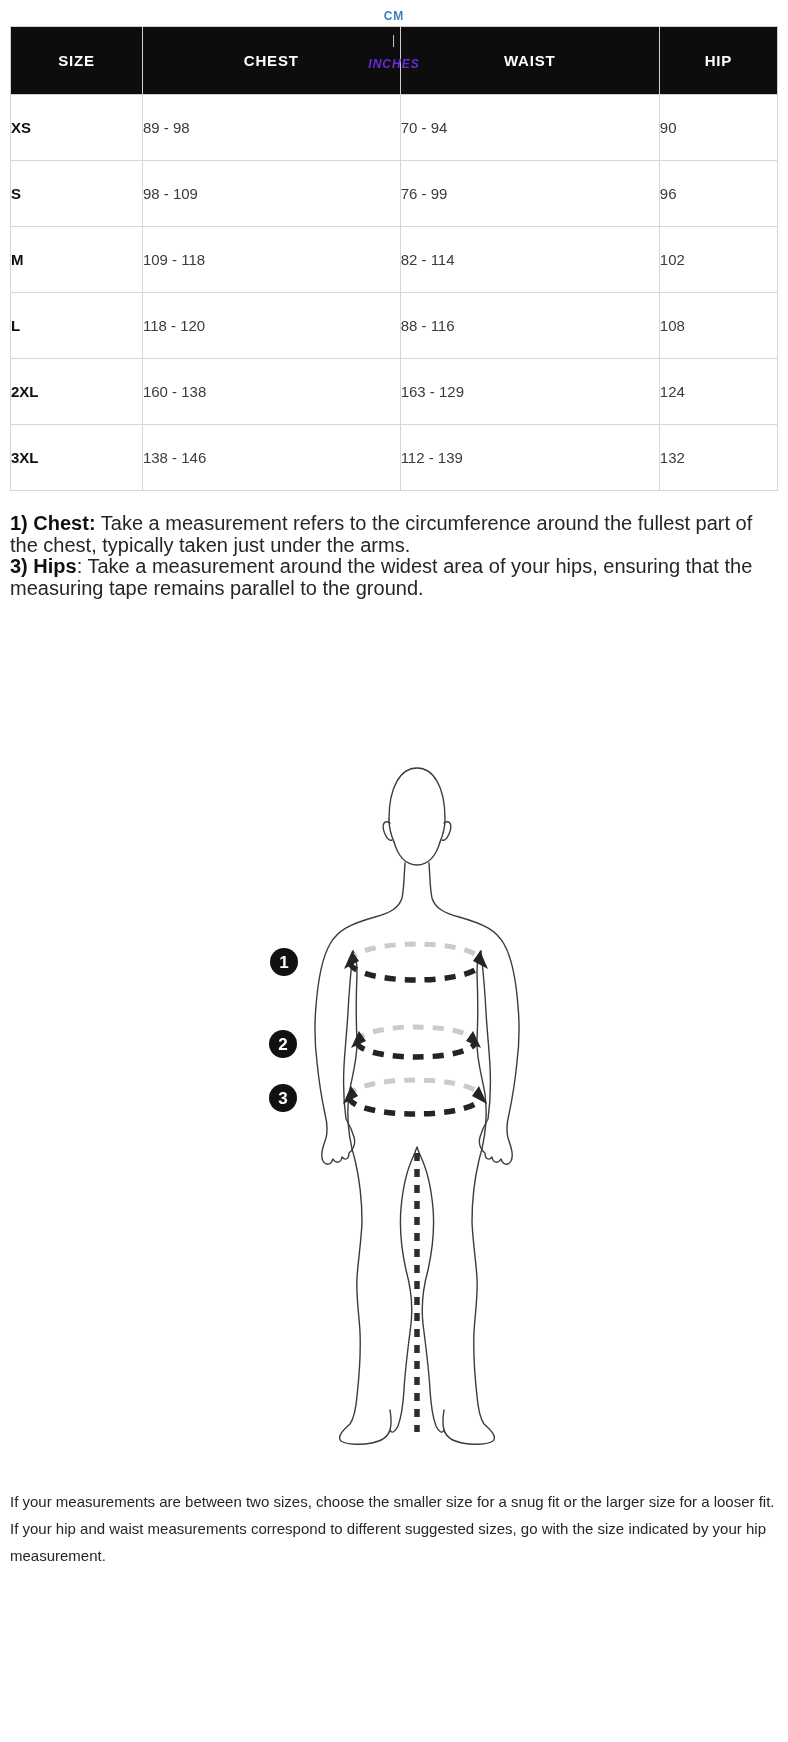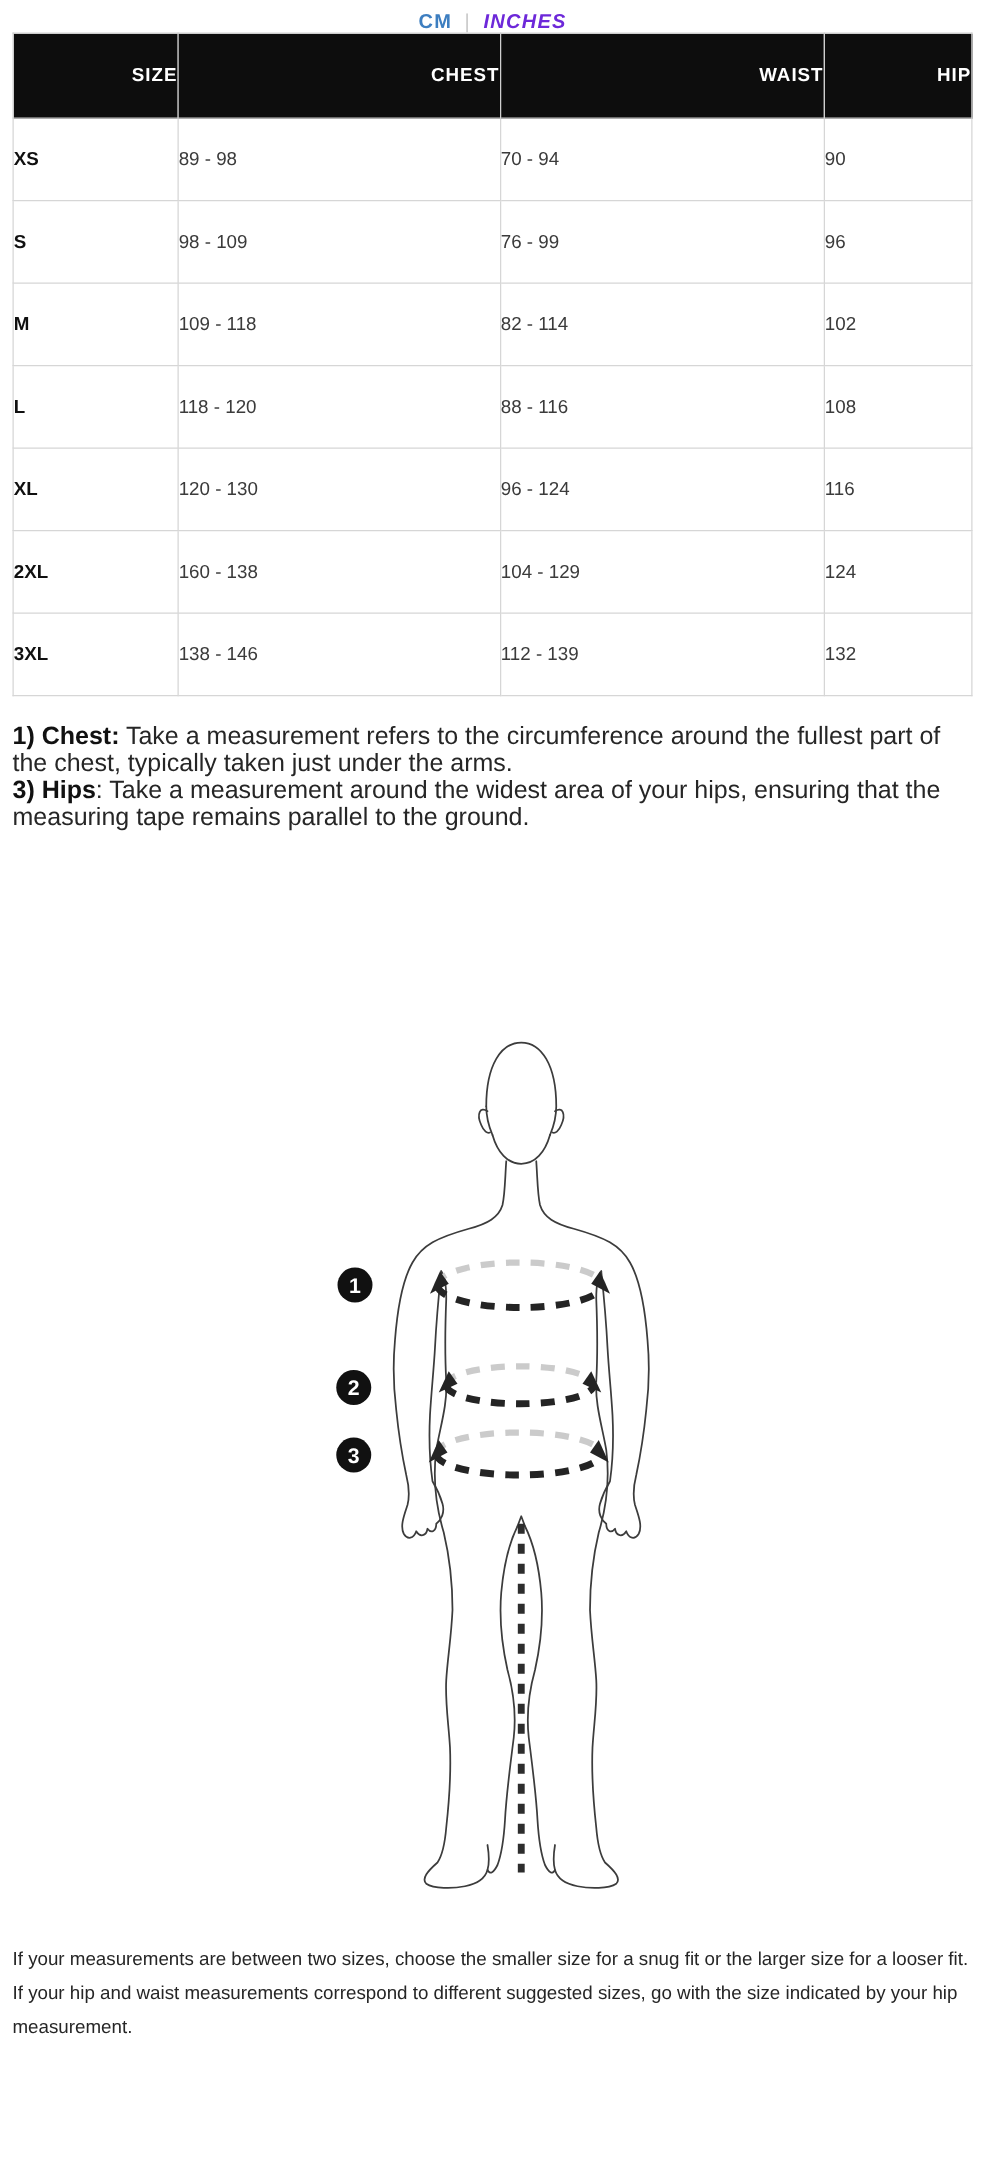--- a/index.html
+++ b/index.html
@@ -6,41 +6,41 @@
   html,body { background:#ffffff; }
   body {
     width:788px; height:1742px; overflow:hidden;
     font-family:"Liberation Sans", sans-serif;
     color:#2e2e2e;
   }
 
   
   .unit-toggle {
     padding-top:9px; height:26px;
-    display:flex; justify-content:center; align-items:center; gap:10px;
-    font-size:16px; font-weight:bold; letter-spacing:1px;
+    display:flex; justify-content:space-between; align-items:center; gap:10px;
+    font-size:12px; font-weight:bold; letter-spacing:1px;flex-direction:column;
   }
   .unit-cm     { color:#3d7ec0; cursor:pointer; }
   .unit-sep    { color:#c9c9c9; font-weight:normal; }
   .unit-inches { color:#6d28d9; cursor:pointer;font-style:italic; }
 
   
   .table-wrap { padding:0 10px; }
   table.size-chart {
     width:100%; border-collapse:collapse; table-layout:fixed;
     border:1px solid #cfcfcf;
   }
   table.size-chart col.c-size  { width:17.2%; }
   table.size-chart col.c-chest { width:33.6%; }
   table.size-chart col.c-waist { width:33.8%; }
   table.size-chart col.c-hip   { width:15.4%; }
   table.size-chart th {
     background:#0d0d0d; color:#ffffff;
     height:68px; font-size:15px; font-weight:bold; letter-spacing:0.8px;
-    border:1px solid #cfcfcf; text-align:right;margin-top:10px;
+    border:1px solid #cfcfcf; text-align:center;margin-top:10px;
   }
   table.size-chart td {
     height:66px; border:1px solid #d6d6d6;
     text-align:left; vertical-align:middle;
     font-size:15px; color:#3b3b3b;
   }
   table.size-chart td.size-cell { font-weight:bold; color:#101010; }
 
   
   .instructions {
@@ -107,29 +107,23 @@
         <td>82 - 114</td>
         <td>102</td>
       </tr>
       <tr>
         <td class="size-cell">L</td>
         <td>118 - 120</td>
         <td>88 - 116</td>
         <td>108</td>
       </tr>
       <tr>
-        <td class="size-cell">XL</td>
-        <td>120 - 130</td>
-        <td>96 - 124</td>
-        <td>116</td>
-      </tr>
-      <tr>
         <td class="size-cell">2XL</td>
         <td>160 - 138</td>
-        <td>104 - 129</td>
+        <td>163 - 129</td>
         <td>124</td>
       </tr>
       <tr>
         <td class="size-cell">3XL</td>
         <td>138 - 146</td>
         <td>112 - 139</td>
         <td>132</td>
       </tr>
     </tbody>
   </table>

